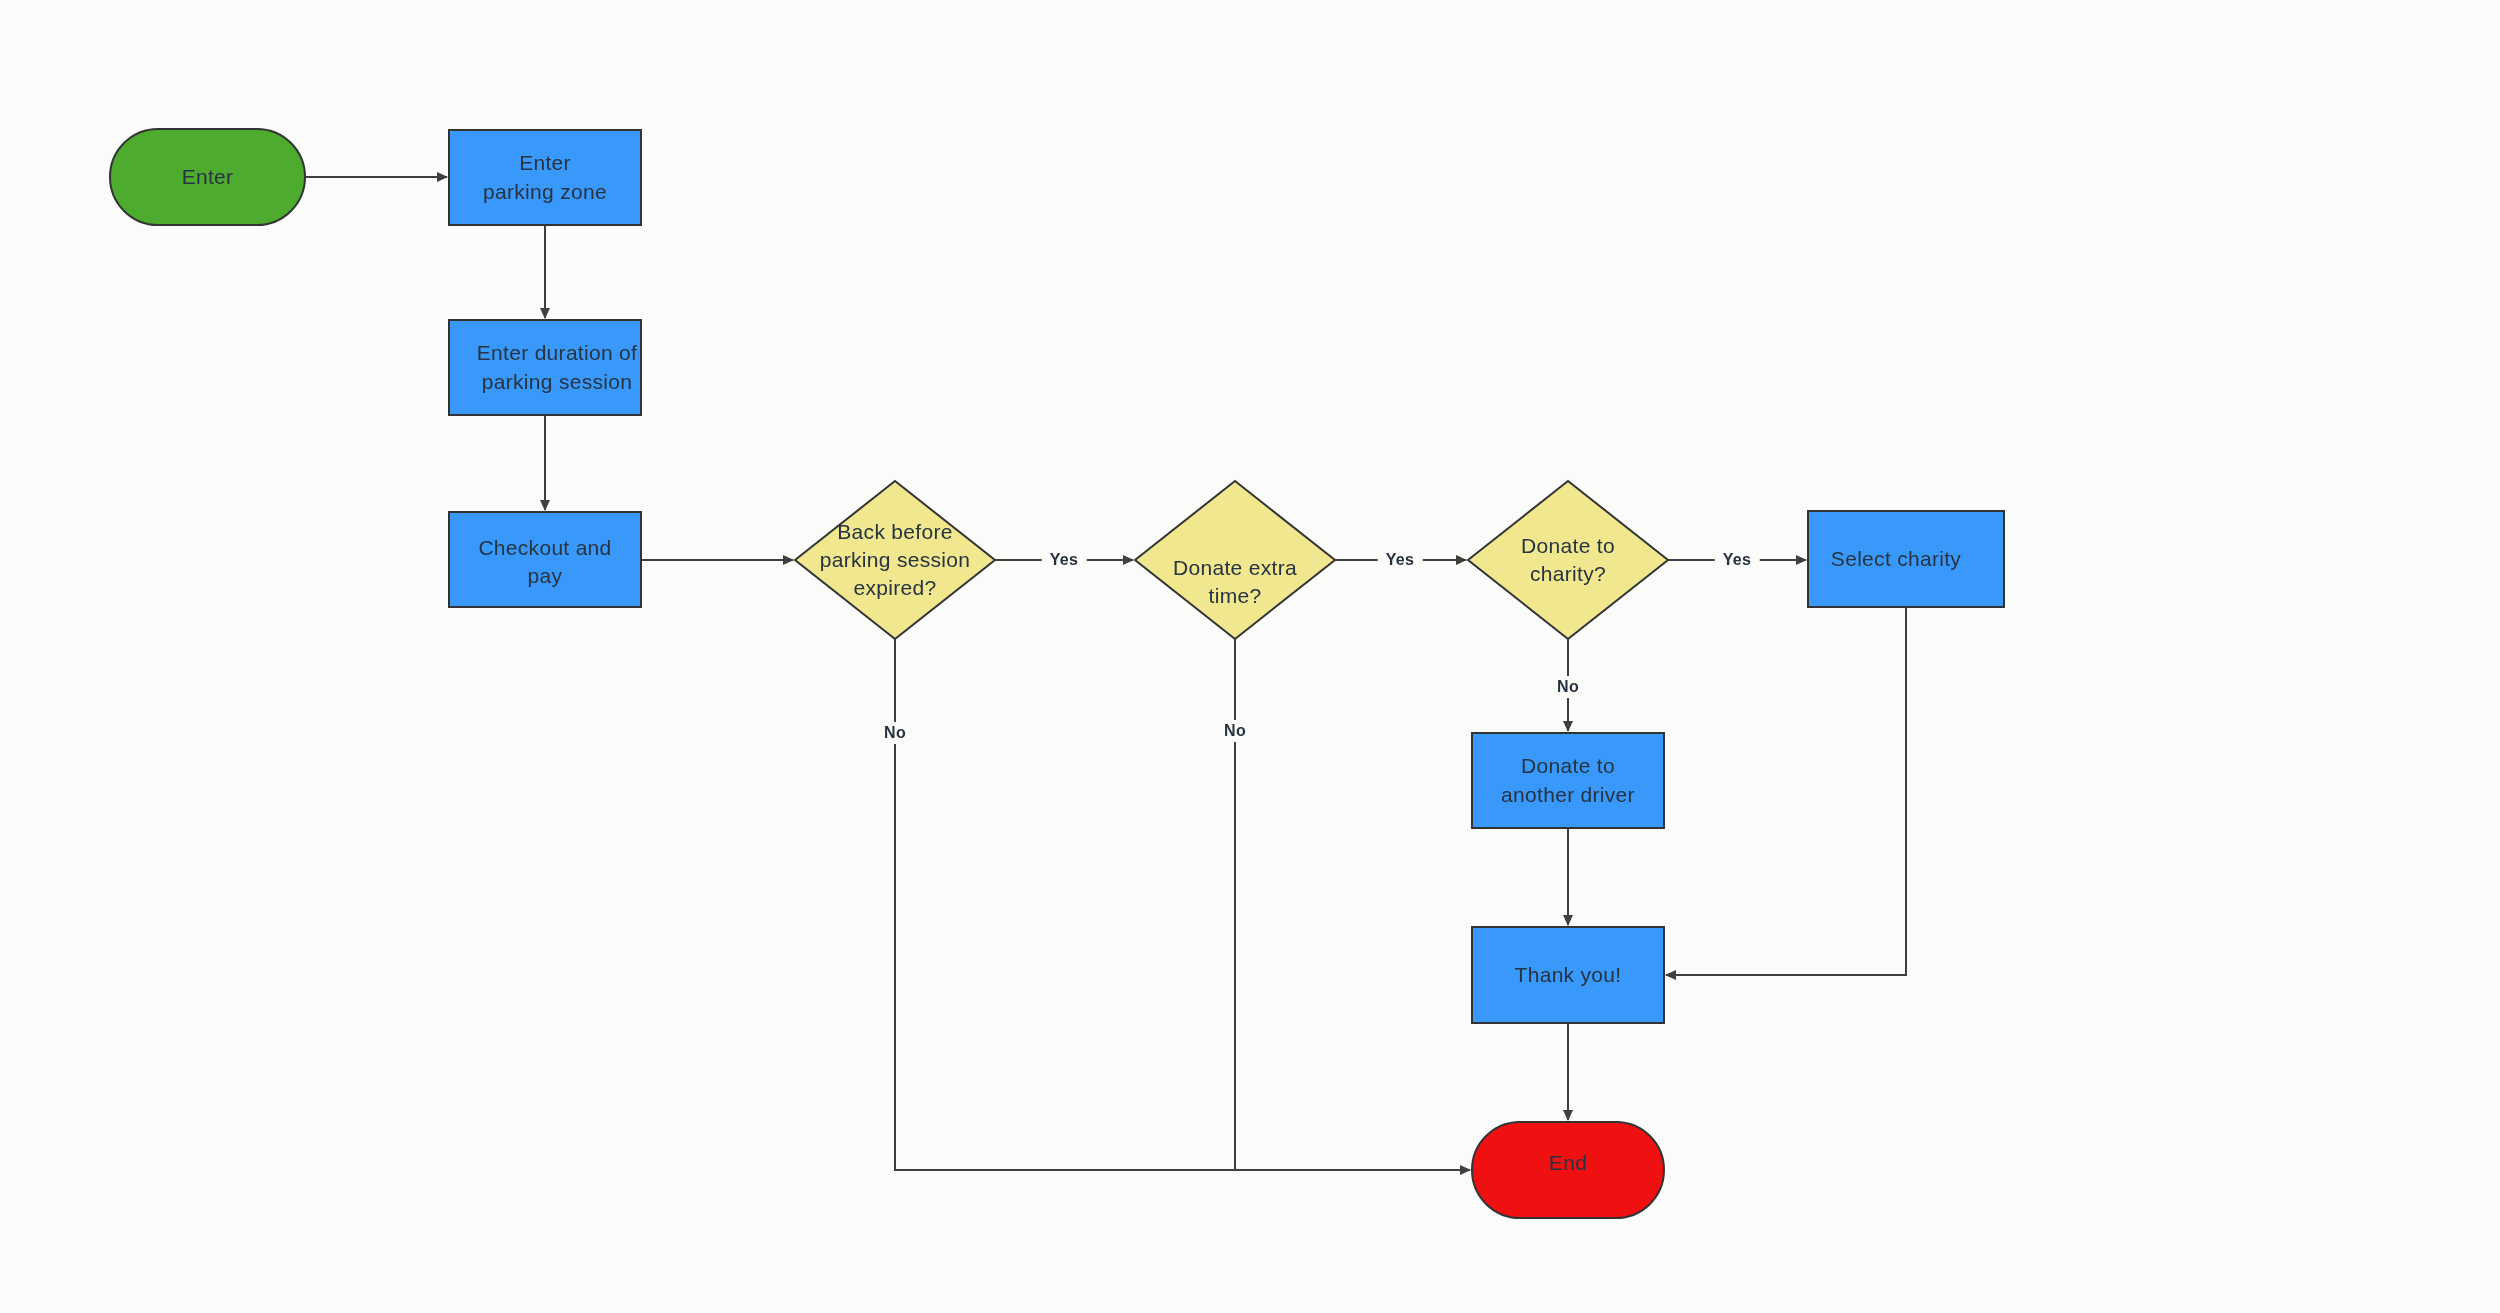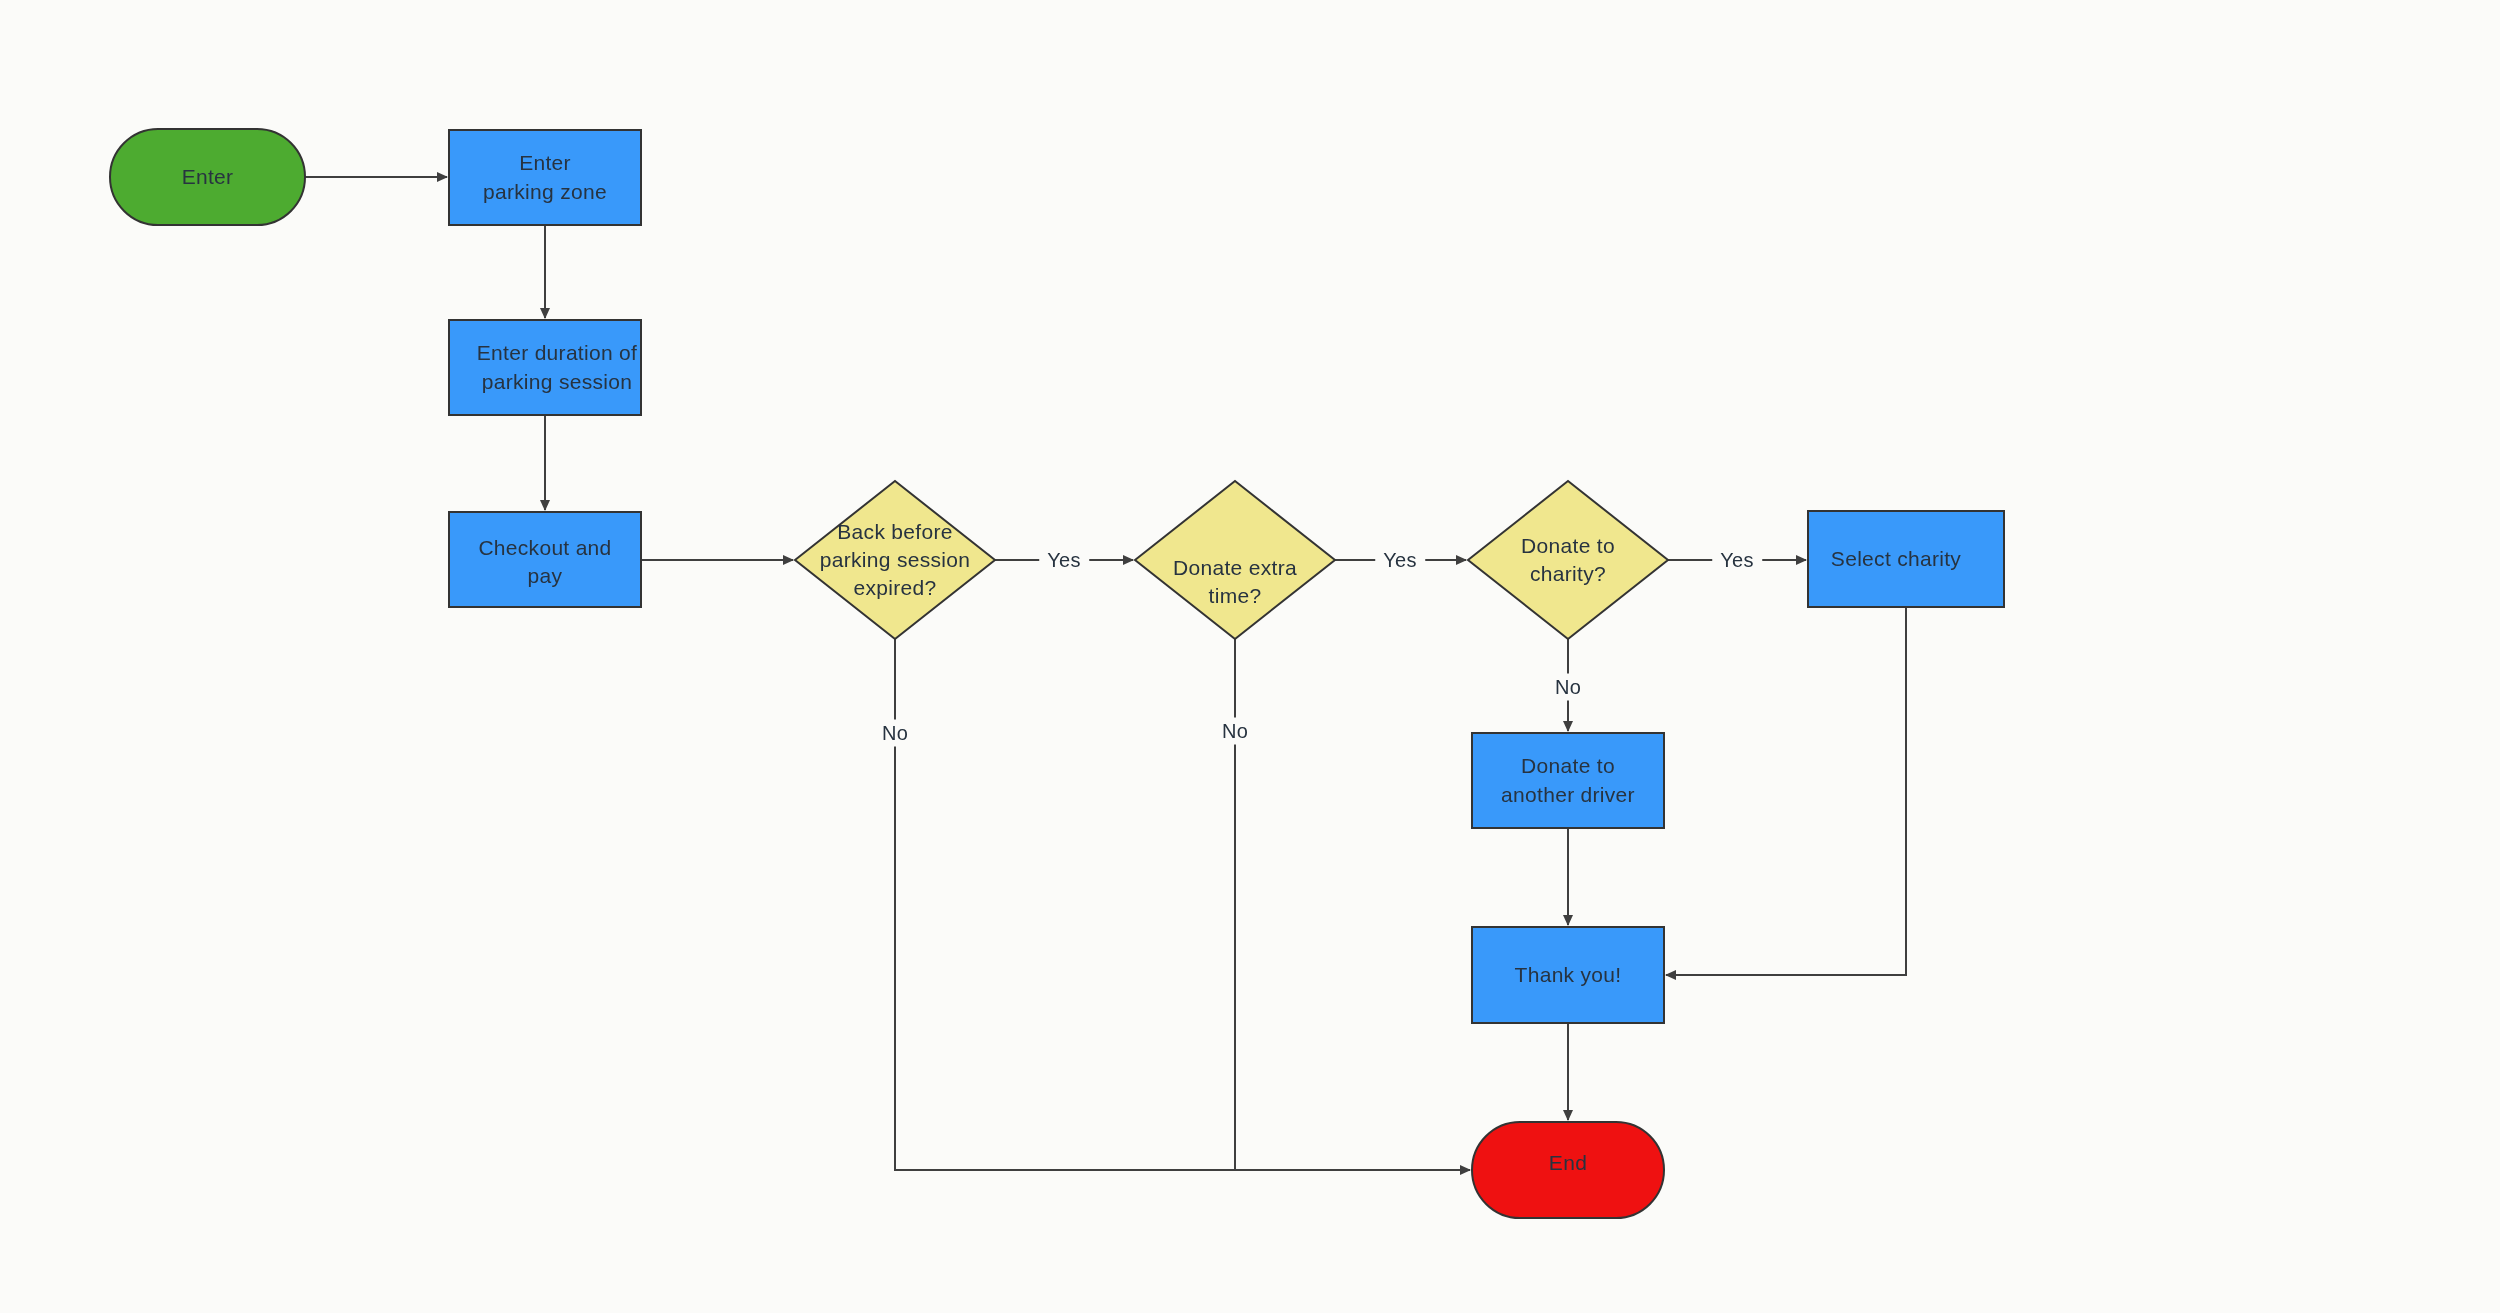--- a/index.html
+++ b/index.html
@@ -21,21 +21,21 @@
   .fill-decision{fill:var(--decision-fill,#F0E78E);}
   .fill-end{fill:var(--end-fill,#EF1111);}
   .node{
     position:absolute;display:flex;align-items:center;justify-content:center;
     text-align:center;color:var(--text,#273340);font-size:21px;line-height:1.34;
     font-weight:500;letter-spacing:.3px;white-space:pre-line;cursor:default;
   }
   .edge-label{
     position:absolute;transform:translate(-50%,-50%);
     background:var(--background,#FBFBF9);color:var(--text,#273340);
-    font-size:20px;font-weight:400;letter-spacing:.3px;padding:2px 8px;
+    font-size:16px;font-weight:700;letter-spacing:.3px;padding:2px 8px;
   }
 </style>
 </head>
 <body>
 
 <svg class="connectors" width="2500" height="1313" viewBox="0 0 2500 1313">
   <defs>
     <marker id="arrow" markerWidth="14" markerHeight="12" refX="11" refY="6" orient="auto" markerUnits="userSpaceOnUse">
       <path d="M1,1 L12,6 L1,11 Z" fill="#3F3F3F"></path>
     </marker>

